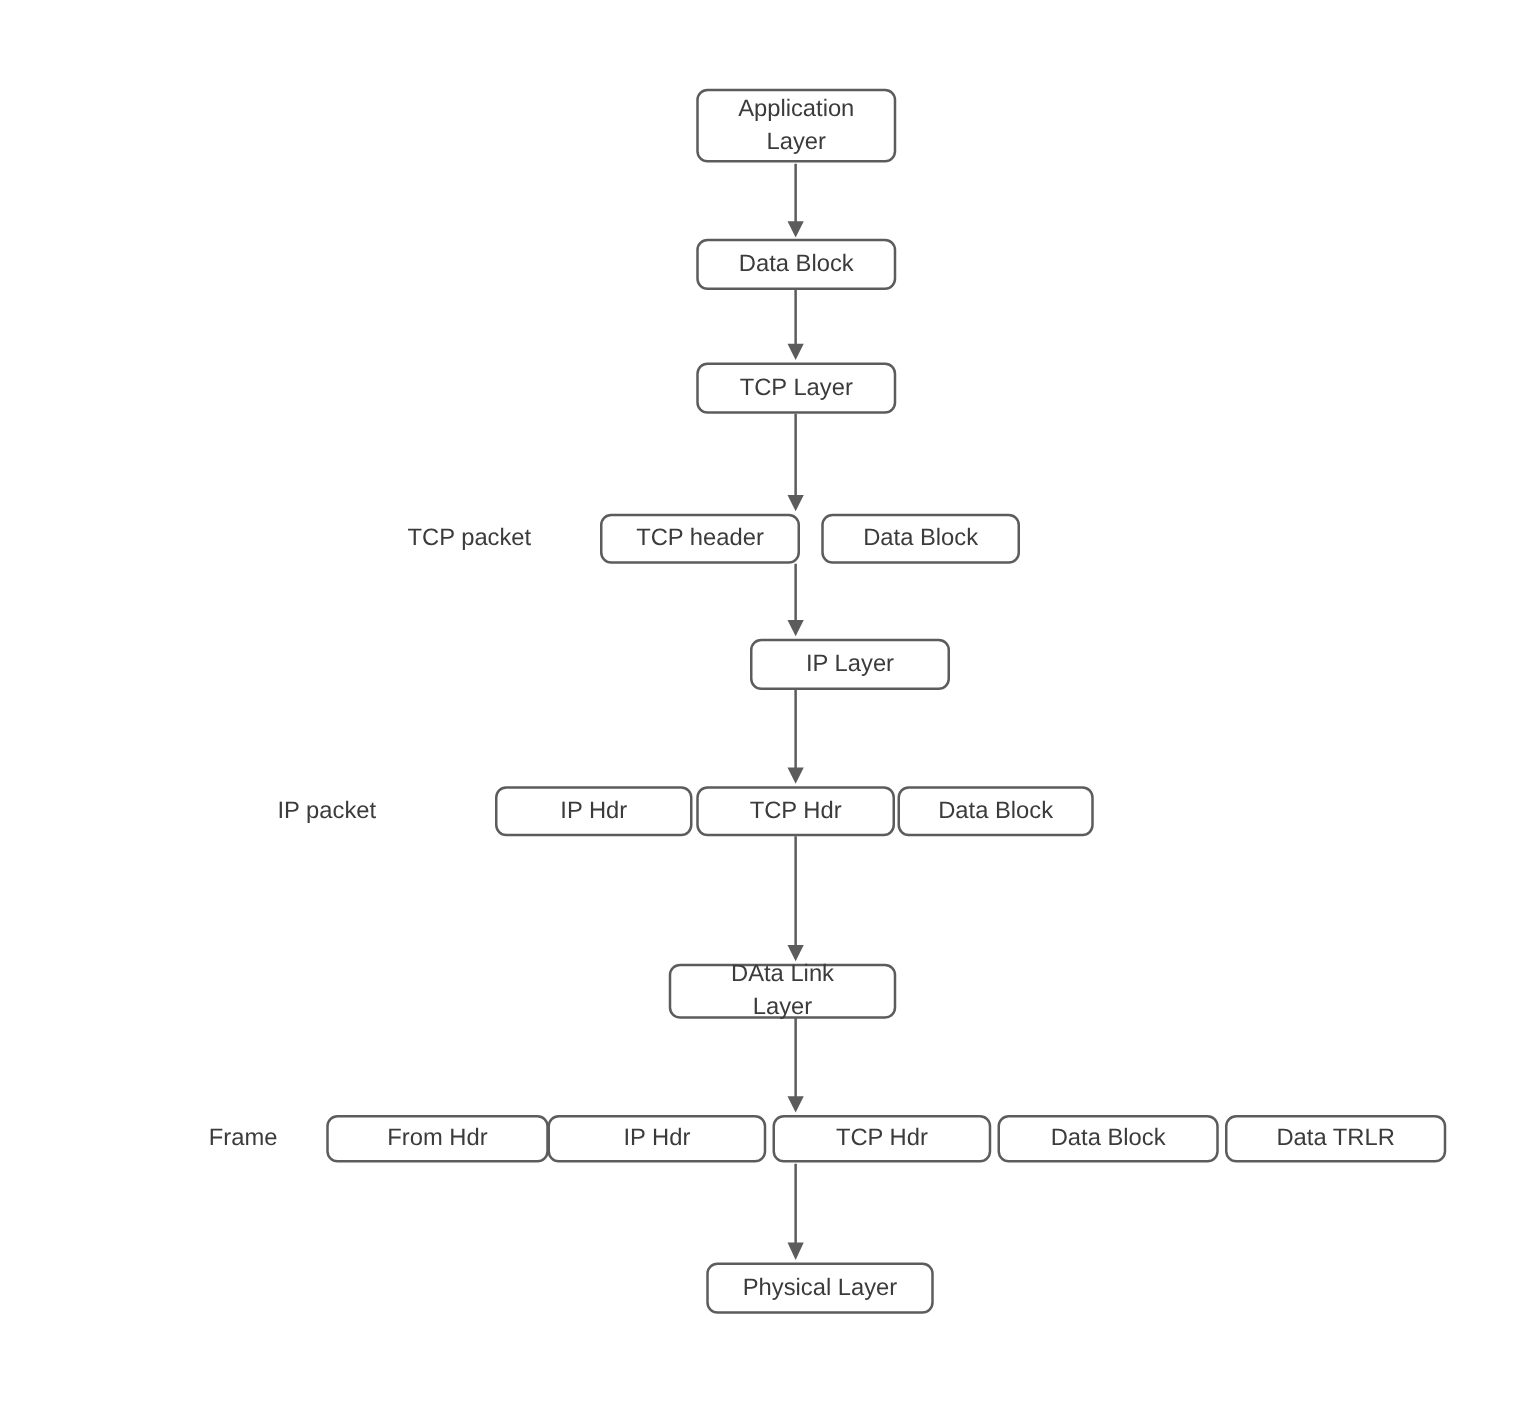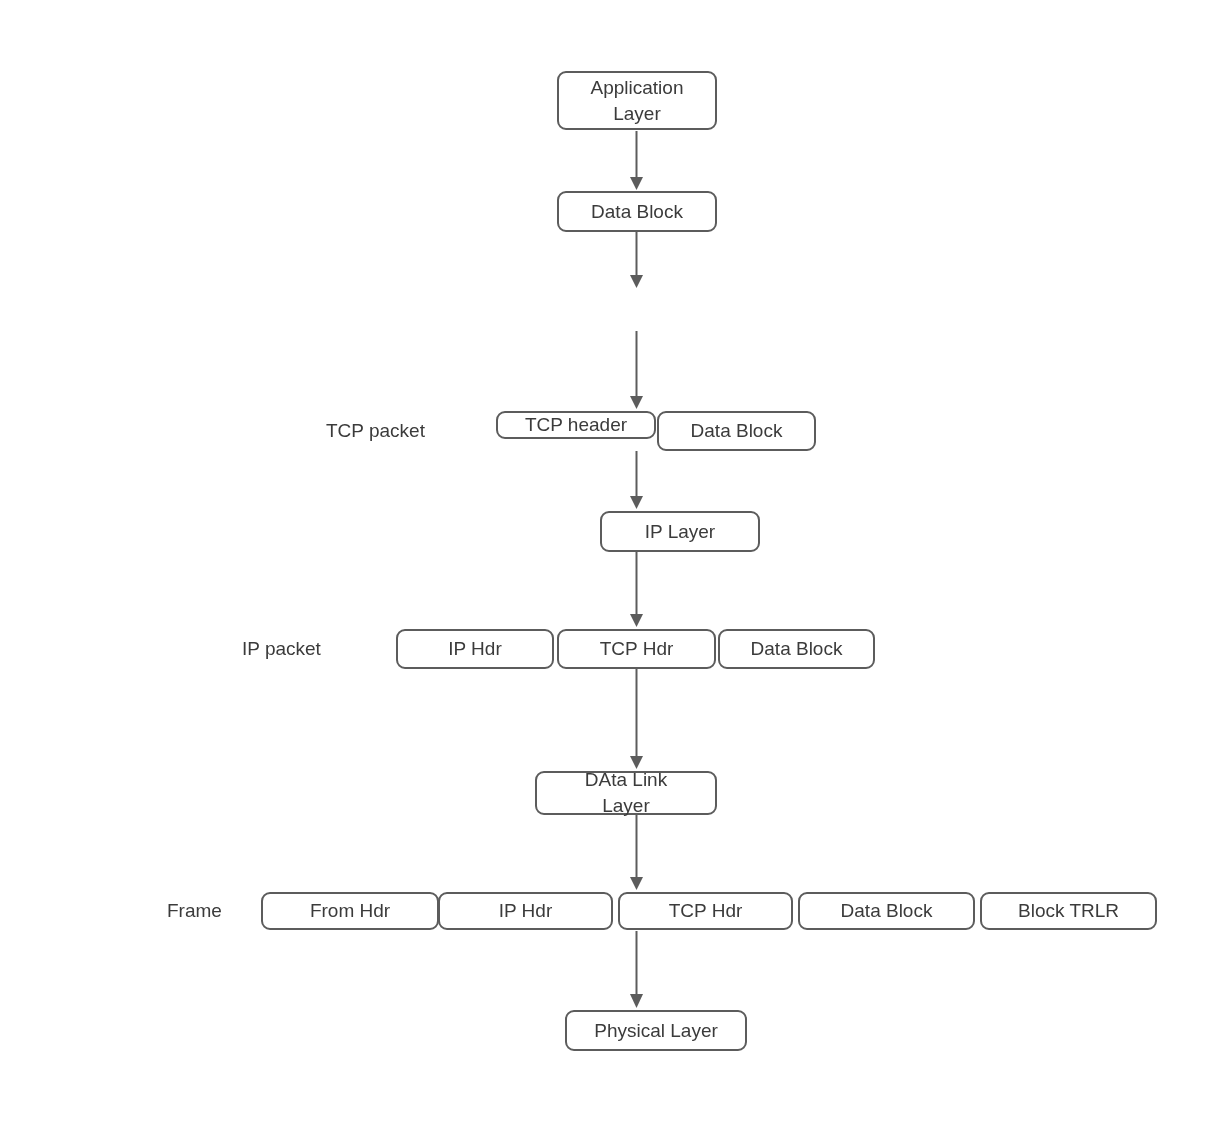--- a/index.html
+++ b/index.html
@@ -66,36 +66,37 @@
     <g class="connector">
       <line x1="636.5" y1="931" x2="636.5" y2="996"></line>
       <path d="M630,994 L643,994 L636.5,1008 Z"></path>
     </g>
   </svg>
 
   <div class="node" style="left:557px; top:71px; width:160px; height:59px;">Application Layer</div>
 
   <div class="node" style="left:557px; top:191px; width:160px; height:41px;">Data Block</div>
 
+  <div class="node" style="left:557px; top:290px; width:160px; height:41px;">TCP Layer</div>
 
   <div class="row-label" style="left:278px; top:411px; height:40px;margin-left:48px;">TCP packet</div>
-  <div class="node" style="left:496px; top:411px; width:160px; height:28px;">TCP header</div>
+  <div class="node" style="left:480px; top:411px; width:160px; height:40px;">TCP header</div>
   <div class="node" style="left:657px; top:411px; width:159px; height:40px;">Data Block</div>
 
   <div class="node" style="left:557px; top:511px; width:160px; height:41px;margin-left:43px;">IP Layer</div>
 
-  <div class="row-label" style="left:222px; top:629px; height:40px;margin-left:20px;">IP packet</div>
+  <div class="row-label" style="left:222px; top:629px; height:40px;">IP packet</div>
   <div class="node" style="left:396px; top:629px; width:158px; height:40px;">IP Hdr</div>
   <div class="node" style="left:557px; top:629px; width:159px; height:40px;">TCP Hdr</div>
   <div class="node" style="left:718px; top:629px; width:157px; height:40px;">Data Block</div>
 
   <div class="node" style="left:535px; top:771px; width:182px; height:44px;">DAta Link Layer</div>
 
   <div class="row-label" style="left:167px; top:892px; height:38px;">Frame</div>
   <div class="node" style="left:261px; top:892px; width:178px; height:38px;">From Hdr</div>
   <div class="node" style="left:438px; top:892px; width:175px; height:38px;">IP Hdr</div>
   <div class="node" style="left:618px; top:892px; width:175px; height:38px;">TCP Hdr</div>
   <div class="node" style="left:798px; top:892px; width:177px; height:38px;">Data Block</div>
-  <div class="node" style="left:980px; top:892px; width:177px; height:38px;">Block TRLR</div>
+  <div class="node" style="left:980px; top:892px; width:177px; height:38px;">Data TRLR</div>
 
   <div class="node" style="left:565px; top:1010px; width:182px; height:41px;text-align:right;">Physical Layer</div>
 
 </div>
 
 </body></html>

